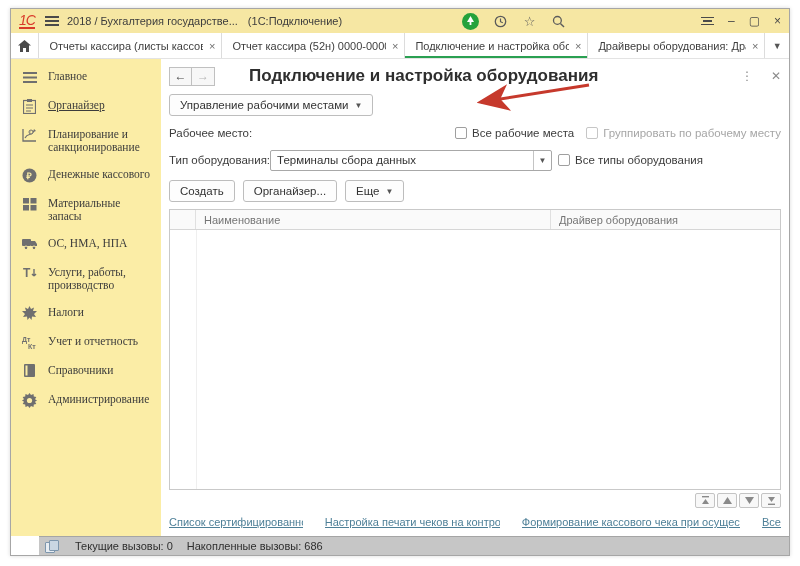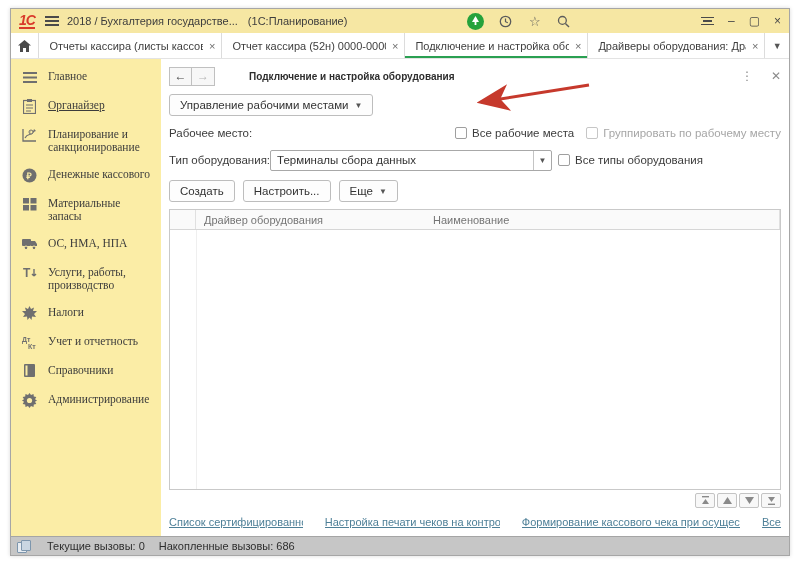--- a/index.html
+++ b/index.html
@@ -4,21 +4,21 @@
 <style>
   * { margin:0; padding:0; box-sizing:border-box; }
   html,body { width:800px; height:566px; background:#fff; font-family:"Liberation Sans", sans-serif; overflow:hidden; }
   .stage { position:relative; width:800px; height:566px; background:#fff; }
   .window { position:absolute; left:10px; top:8px; width:780px; height:548px;
             border:1px solid #a6a6a6; display:flex; flex-direction:column; background:#fff;
             box-shadow:0 0 4px rgba(0,0,0,.15); }
 
   
   .titlebar { height:24px; background:#f6e7a3; display:flex; align-items:center; padding:0 8px; flex:0 0 auto; }
-  .logo-1c { color:#d93a2b; font-weight:bold; font-style:italic; font-size:14px; letter-spacing:-1px;
+  .logo-1c { color:#d93a2b; font-weight:normal; font-style:italic; font-size:14px; letter-spacing:-1px;
              border-bottom:2px solid #d93a2b; line-height:14px; margin-right:10px; }
   .hamburger { width:14px; display:flex; flex-direction:column; gap:2px; margin-right:8px; cursor:pointer; }
   .hamburger i { display:block; height:2px; background:#4a4a4a; }
   .tb-title { font-size:11px; color:#3d3d3d; white-space:nowrap; }
   .tb-app { font-size:11px; color:#3d3d3d; margin-left:10px; }
   .tb-center { display:flex; align-items:center; gap:14px; margin-left:120px; }
   .notif-circle { width:17px; height:17px; border-radius:50%; background:#25a23c; display:flex; align-items:center; justify-content:center; }
   .tb-ico { width:15px; height:15px; display:flex; align-items:center; justify-content:center; color:#5b5b5b; font-size:13px; }
   .tb-right { margin-left:auto; display:flex; align-items:center; gap:14px; color:#4a4a4a; }
   .svc-lines { width:13px; display:flex; flex-direction:column; gap:2px; align-items:center; }
@@ -46,21 +46,21 @@
   .side-item.current .slbl { text-decoration:underline; }
 
   .content { flex:1 1 auto; background:#fff; position:relative; padding:4px 8px 6px 8px; display:flex; flex-direction:column; min-width:0; }
 
   
   .chead { display:flex; align-items:center; height:26px; flex:0 0 auto; }
   .navbtns { display:flex; }
   .navbtn { width:23px; height:19px; border:1px solid #c0c0c0; background:#f7f7f7; display:flex; align-items:center; justify-content:center;
             font-size:12px; color:#444; cursor:pointer; }
   .navbtn + .navbtn { border-left:none; color:#b5b5b5; }
-  .page-title { font-size:10px; font-weight:bold; color:#2e2e2e; margin-left:34px; white-space:nowrap; }
+  .page-title { font-size:17px; font-weight:bold; color:#2e2e2e; margin-left:34px; white-space:nowrap; }
   .chead-right { margin-left:auto; display:flex; align-items:center; gap:18px; color:#8b8b8b; }
   .dots { font-size:12px; letter-spacing:0; cursor:pointer; }
   .closex { font-size:12px; cursor:pointer; }
 
   
   .ctoolbar { display:flex; gap:8px; margin-top:5px; height:22px; flex:0 0 auto; }
   .btn { border:1px solid #bdbdbd; background:#fdfdfd; border-radius:3px; font-size:11.5px; color:#333;
          padding:0 10px; height:22px; display:inline-flex; align-items:center; gap:6px; cursor:pointer; white-space:nowrap; }
   .btn .caret { font-size:8px; color:#555; }
 
@@ -102,41 +102,41 @@
   .gn-btn { width:20px; height:15px; border:1px solid #c4c4c4; background:#f8f8f8; border-radius:2px;
             display:flex; align-items:center; justify-content:center; cursor:pointer; }
 
   
   .linksrow { display:flex; align-items:center; gap:22px; margin-top:6px; height:16px; flex:0 0 auto; }
   .hlink { font-size:11px; color:#4d7f97; text-decoration:underline; white-space:nowrap; overflow:hidden; cursor:pointer; }
   .hlink.all { margin-left:auto; flex:0 0 auto; }
 
   
   .statusbar { height:19px; background:#c6c6c6; border-top:1px solid #a5a5a5; display:flex; align-items:center;
-               padding:8px 6px; gap:14px; flex:0 0 auto; }
+               padding:8px 6px; gap:14px; flex:0 0 auto;margin-left:28px; }
   .statusbar .stxt { font-size:11px; color:#2e2e2e; white-space:nowrap; }
   .sb-ico { width:16px; height:13px; position:relative; }
   .sb-ico i { position:absolute; width:10px; height:11px; background:#e8edf2; border:1px solid #7d96ad; border-radius:1px; }
   .sb-ico i:nth-child(1){ left:0; top:2px; } .sb-ico i:nth-child(2){ left:4px; top:0; background:#c9d6e2; }
 </style>
 </head>
 <body>
 
 <div class="stage">
   <div class="window">
 
     <div class="titlebar">
       <span class="logo-1c">1С</span>
       <span class="hamburger">
           <i></i>
           <i></i>
           <i></i>
         </span>
       <span class="tb-title">2018 / Бухгалтерия государстве...</span>
-      <span class="tb-app">(1С:Планирование)</span>
+      <span class="tb-app">(1С:Подключение)</span>
       <span class="tb-center">
         <span class="notif-circle">
           <svg width="9" height="10" viewBox="0 0 9 10">
               <path d="M4.5 0 L8 6 L1 6 Z" fill="#fff"></path>
               <rect x="3.6" y="6" width="1.8" height="3" fill="#fff"></rect>
             </svg>
         </span>
         <span class="tb-ico">
           <svg width="13" height="13" viewBox="0 0 13 13">
               <circle cx="6.5" cy="6.5" r="5.2" fill="none" stroke="#5b5b5b" stroke-width="1.3"></circle>
@@ -353,32 +353,32 @@
             <span class="cdrop">▼</span>
           </span>
           <span class="chk">
             <span class="box"></span>
             <span class="ctext">Все типы оборудования</span>
           </span>
         </div>
 
         <div class="frow3">
           <span class="btn">Создать</span>
-          <span class="btn">Настроить...</span>
+          <span class="btn">Органайзер...</span>
           <span class="btn more-btn">
             <span>Еще</span>
             <span class="caret">▼</span>
           </span>
         </div>
 
         <div class="grid">
           <div class="grid-head">
             <span class="gh-cell gh-sel"></span>
+            <span class="gh-cell gh-name">Наименование</span>
             <span class="gh-cell gh-drv">Драйвер оборудования</span>
-            <span class="gh-cell gh-name">Наименование</span>
           </div>
           <div class="grid-body">
             <span class="selline"></span>
           </div>
         </div>
 
         <div class="gridnav">
           <span class="gn-btn">
             <svg width="9" height="9" viewBox="0 0 9 9">
                 <rect x="1" y="0" width="7" height="1.4" fill="#8a8a8a"></rect>

